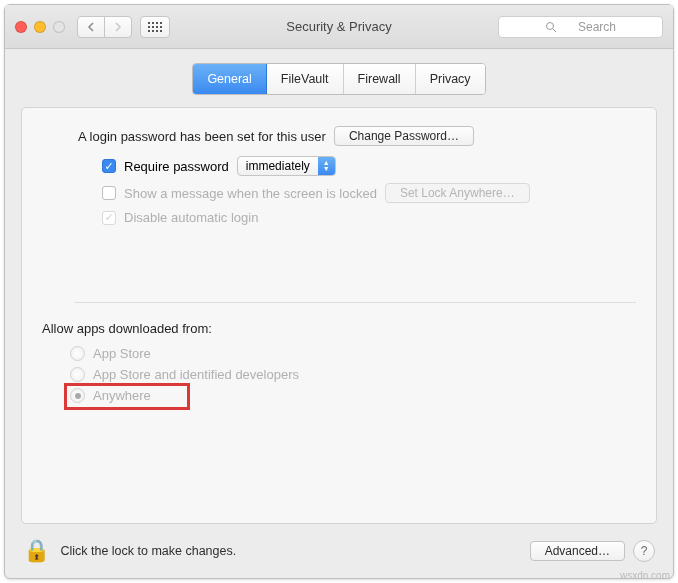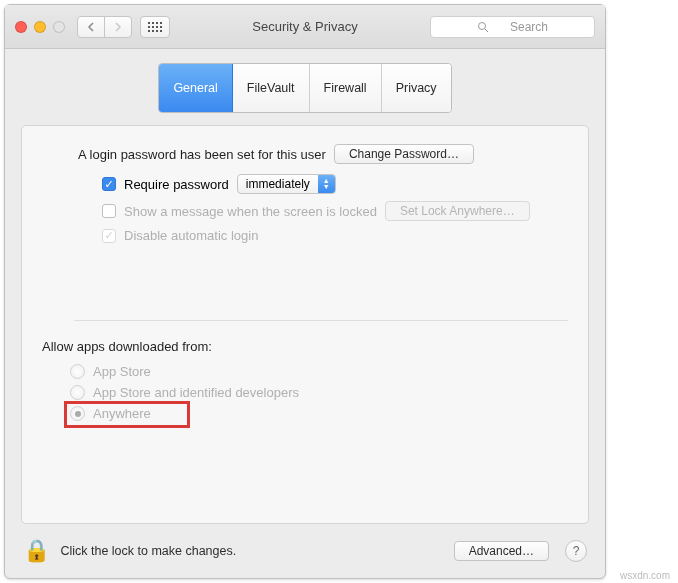--- a/index.html
+++ b/index.html
@@ -5,21 +5,21 @@
   * { box-sizing: border-box; margin: 0; padding: 0; }
   body {
     font-family: -apple-system, "Helvetica Neue", Arial, sans-serif;
     font-size: 13px;
     background: #fff;
     width: 678px;
     height: 583px;
     overflow: hidden;
   }
   .window {
-    width: 602px;
+    width: 670px;
     height: 575px;
     margin: 4px;
     background: #ececec;
     border-radius: 6px;
     border: 1px solid #bfbfbf;
     box-shadow: 0 1px 3px rgba(0,0,0,0.15);
     display: flex;
     flex-direction: column;
   }
   
@@ -73,21 +73,21 @@
     display: flex; align-items: center; justify-content: center;
     gap: 21px; color: #9a9a9a; font-size: 12px;
   }
   
   .tabbar { display: flex; justify-content: center; padding: 14px 0 12px; }
   .tabs {
     display: flex; border: 1px solid #bdbdbd; border-radius: 4px; overflow: hidden;
     background: #fff;
   }
   .tab {
-    padding: 17px 14px; font-size: 12.5px; border-right: 1px solid #cfcfcf;
+    padding: 8px 14px; font-size: 12.5px; border-right: 1px solid #cfcfcf;
     color: #2a2a2a; background: linear-gradient(#fefefe,#f3f3f3);
   }
   .tab:last-child { border-right: none; }
   .tab.active { background: linear-gradient(#6bb1f7,#3a8af0); color: #fff; border-right-color: #2f77d6;}
   
   .content {
     flex: 1; margin: 0 16px 0 16px;
     background: #f7f7f7;
     border: 1px solid #d4d4d4;
     border-radius: 5px;
@@ -139,21 +139,21 @@
   .highlight-box {
     border: 3px solid #d93a36;
     position: absolute; padding: 3px 36px 3px 3px;
   }
   
   .footer {
     height: 54px; display: flex; align-items: center; padding: 0 18px; gap: 10px;
   }
   .lock-icon { font-size: 22px; }
   .footer-text { color: #2e2e2e; font-size: 12.5px; }
-  .footer-right { margin-left: auto; display: flex; align-items: center; gap: 16px; }
+  .footer-right { margin-left: auto; display: flex; align-items: center; gap: 8px; }
   .help-btn {
     width: 22px; height: 22px; border-radius: 50%; border: 1px solid #c5c5c5;
     background: linear-gradient(#fdfdfd,#f0f0f0);
     display: flex; align-items: center; justify-content: center; color: #6a6a6a; font-size: 12px;
   }
   .watermark { position: absolute; right: 8px; bottom: 2px; font-size: 10px; color: #bbb; }
 </style>
 </head>
 <body>
 

